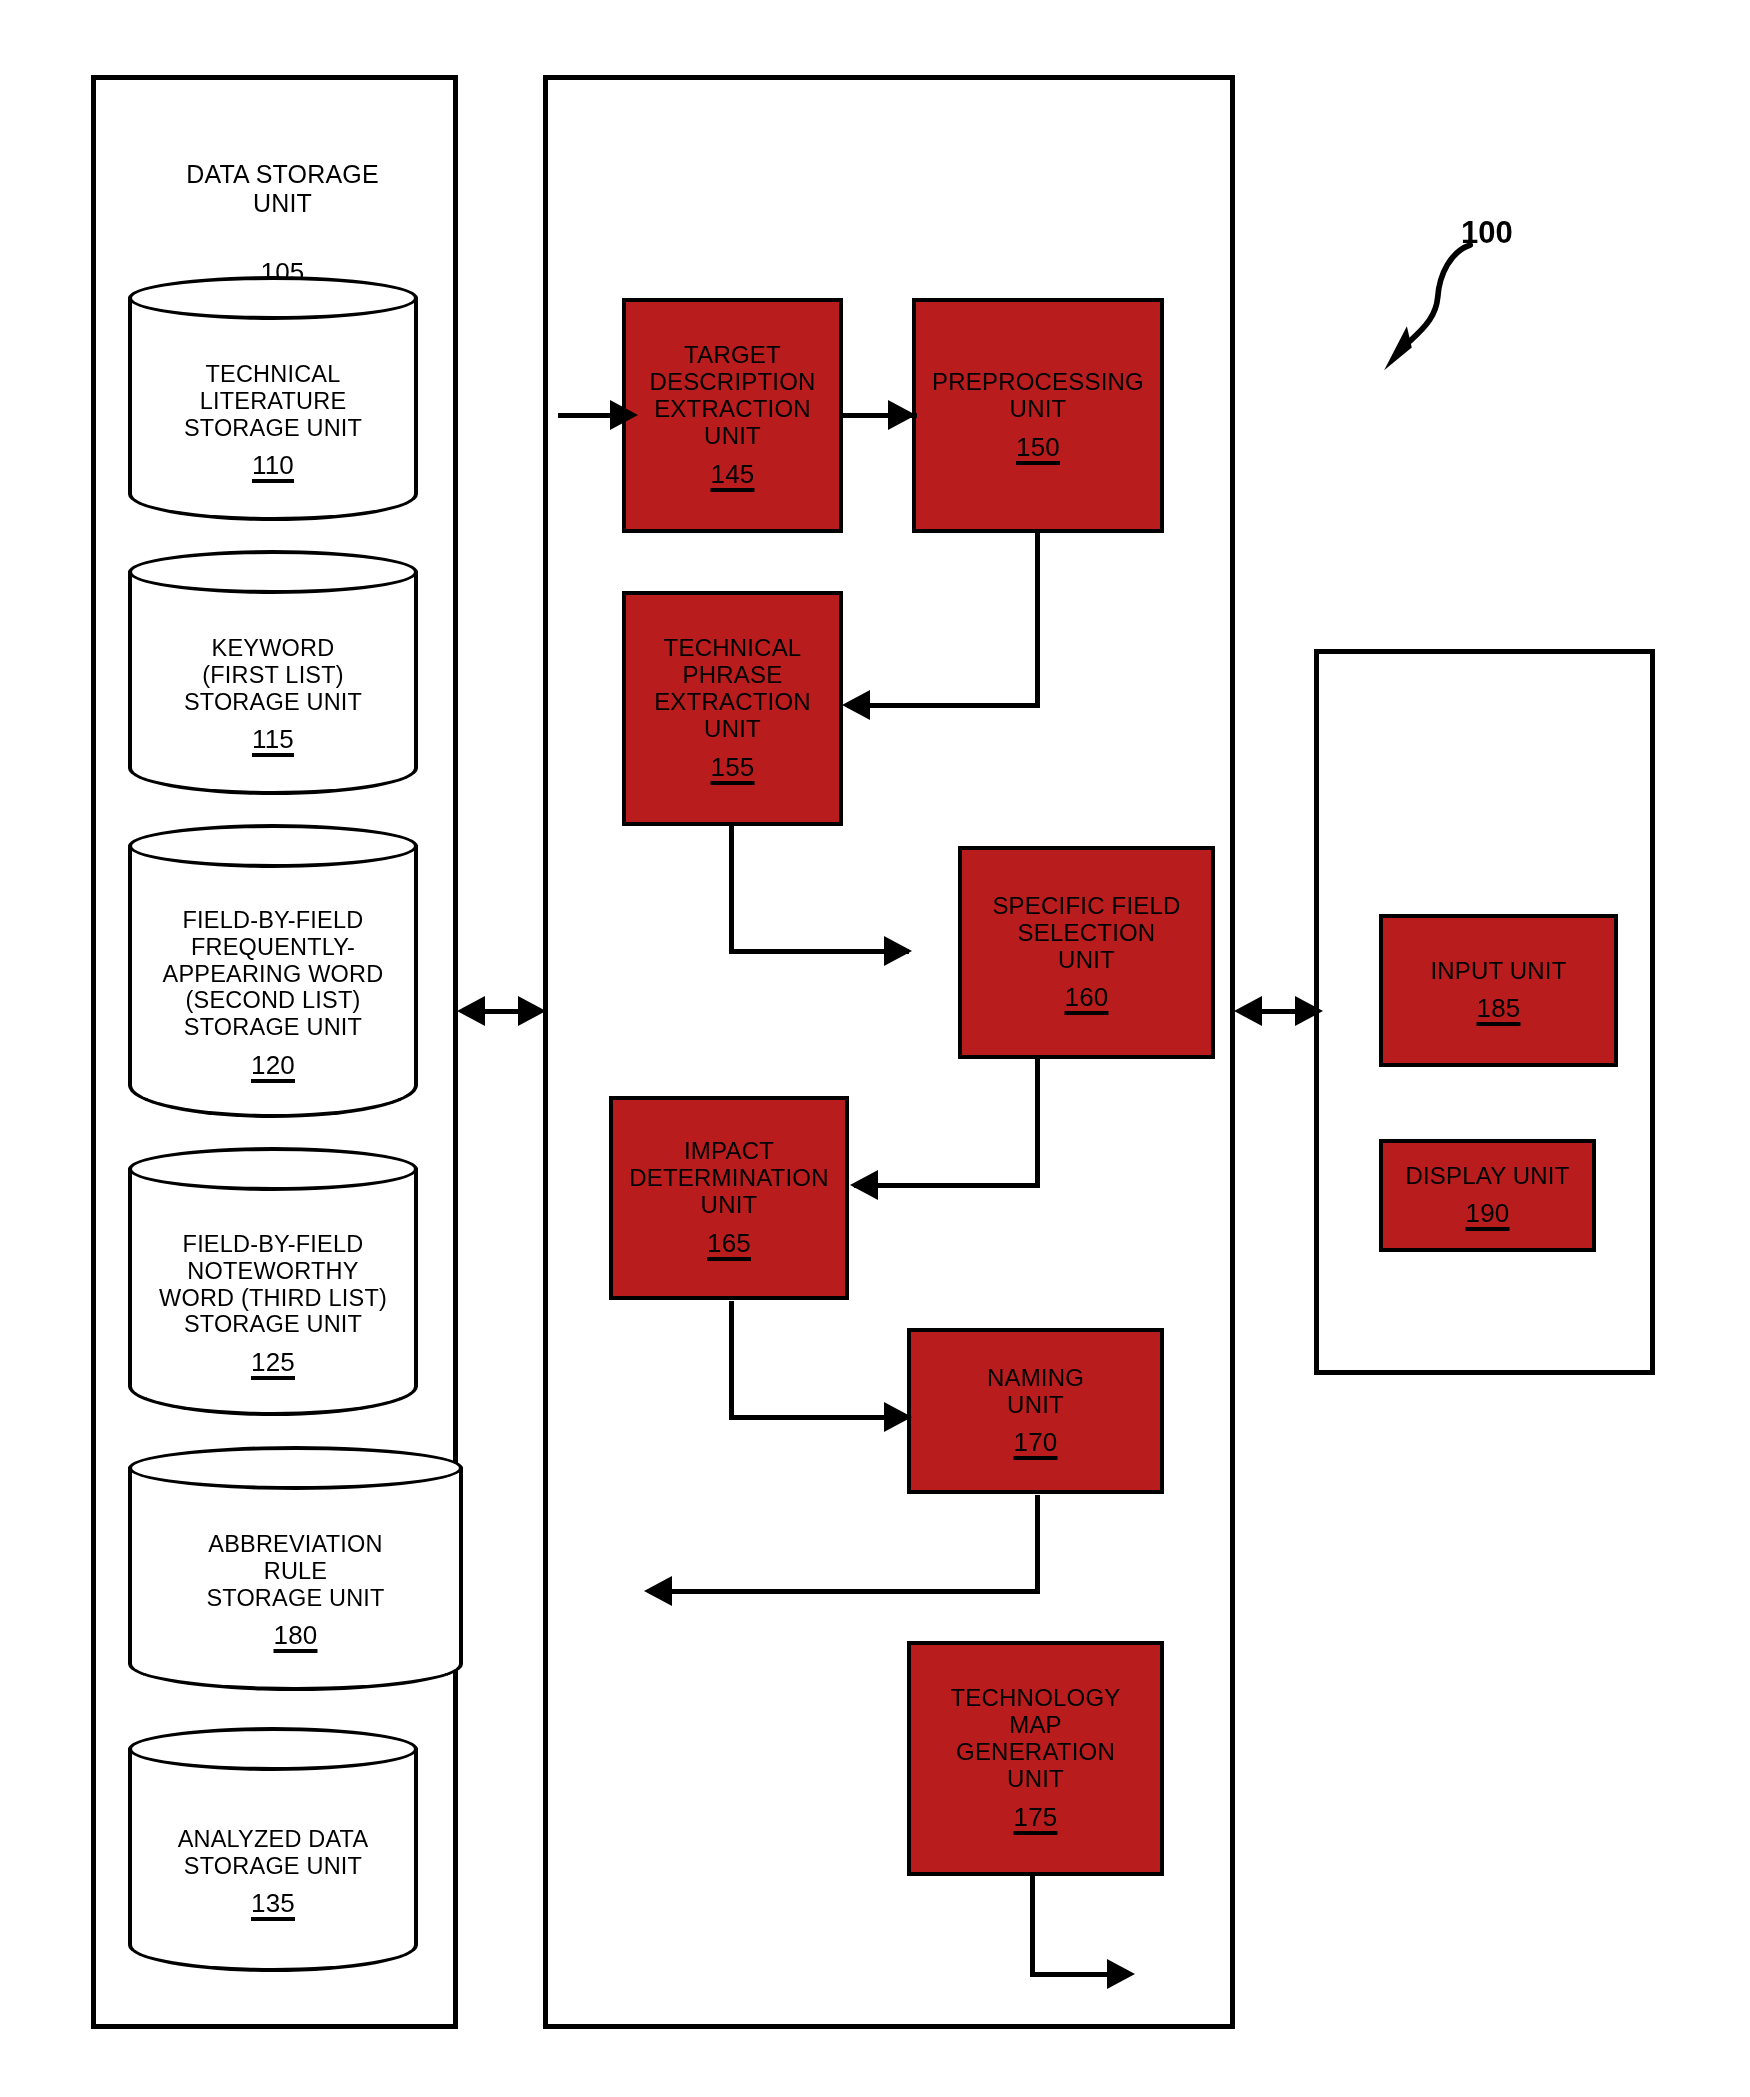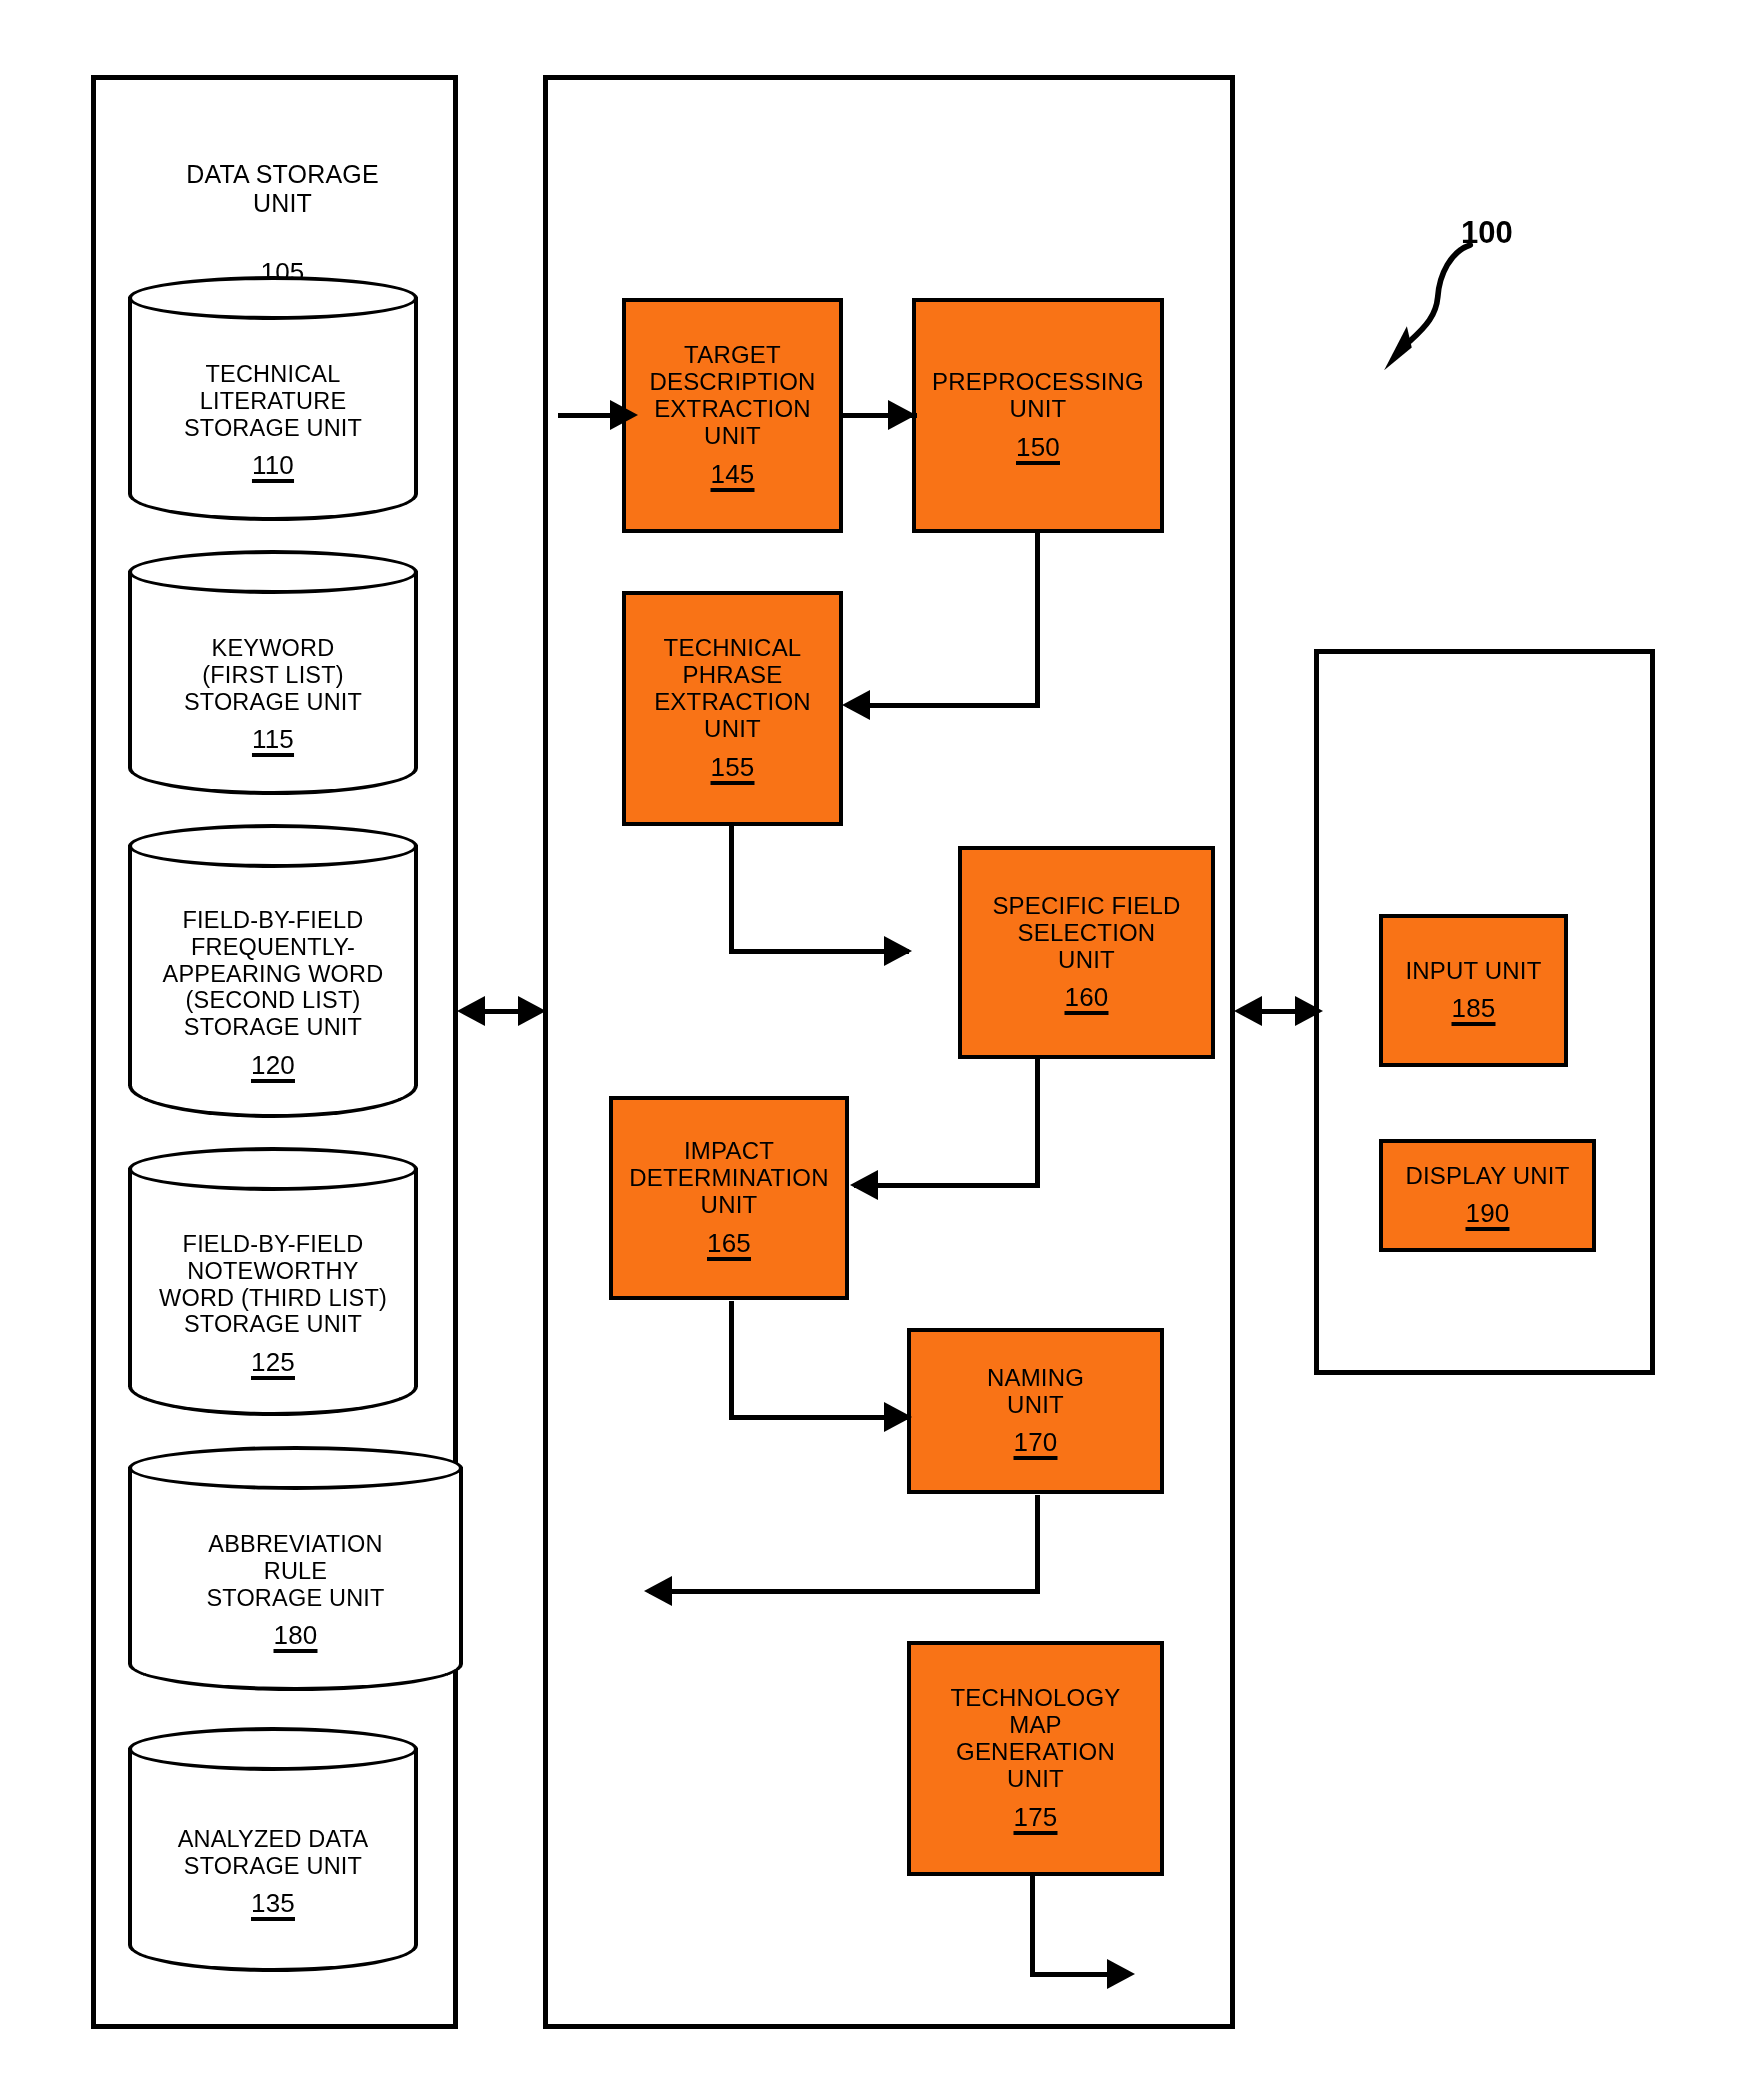--- a/index.html
+++ b/index.html
@@ -25,21 +25,21 @@
     box-sizing: border-box;
     border: 5.7px solid #000;
     background: #fff;
   }
 
   
   .pbox {
     position: absolute;
     box-sizing: border-box;
     border: 4.9px solid #000;
-    background: #f97316;
+    background: #b91c1c;
     display: flex;
     flex-direction: column;
     align-items: center;
     justify-content: center;
     text-align: center;
     line-height: 1.12;
   }
   .pbox .lbl {
     display: block;
     white-space: pre-line;
@@ -259,21 +259,21 @@
     <span class="lbl">TECHNOLOGY
 MAP
 GENERATION
 UNIT</span>
     <span class="refnum fs-ref">175</span>
   </div>
 
   <div class="panel" style="left:1314px; top:649px; width:341px; height:726px;"></div>
 
 
-  <div class="pbox fs-box" style="left:1379px; top:914px; width:189px; height:153px;text-align:center;">
+  <div class="pbox fs-box" style="left:1379px; top:914px; width:239px; height:153px;text-align:center;">
     <span class="lbl">INPUT UNIT</span>
     <span class="refnum fs-ref">185</span>
   </div>
 
   <div class="pbox fs-box" style="left:1379px; top:1139px; width:217px; height:113px;">
     <span class="lbl">DISPLAY UNIT</span>
     <span class="refnum fs-ref">190</span>
   </div>
 
   <div class="hline" style="left:558px; top:413px; width:65px;"></div>

